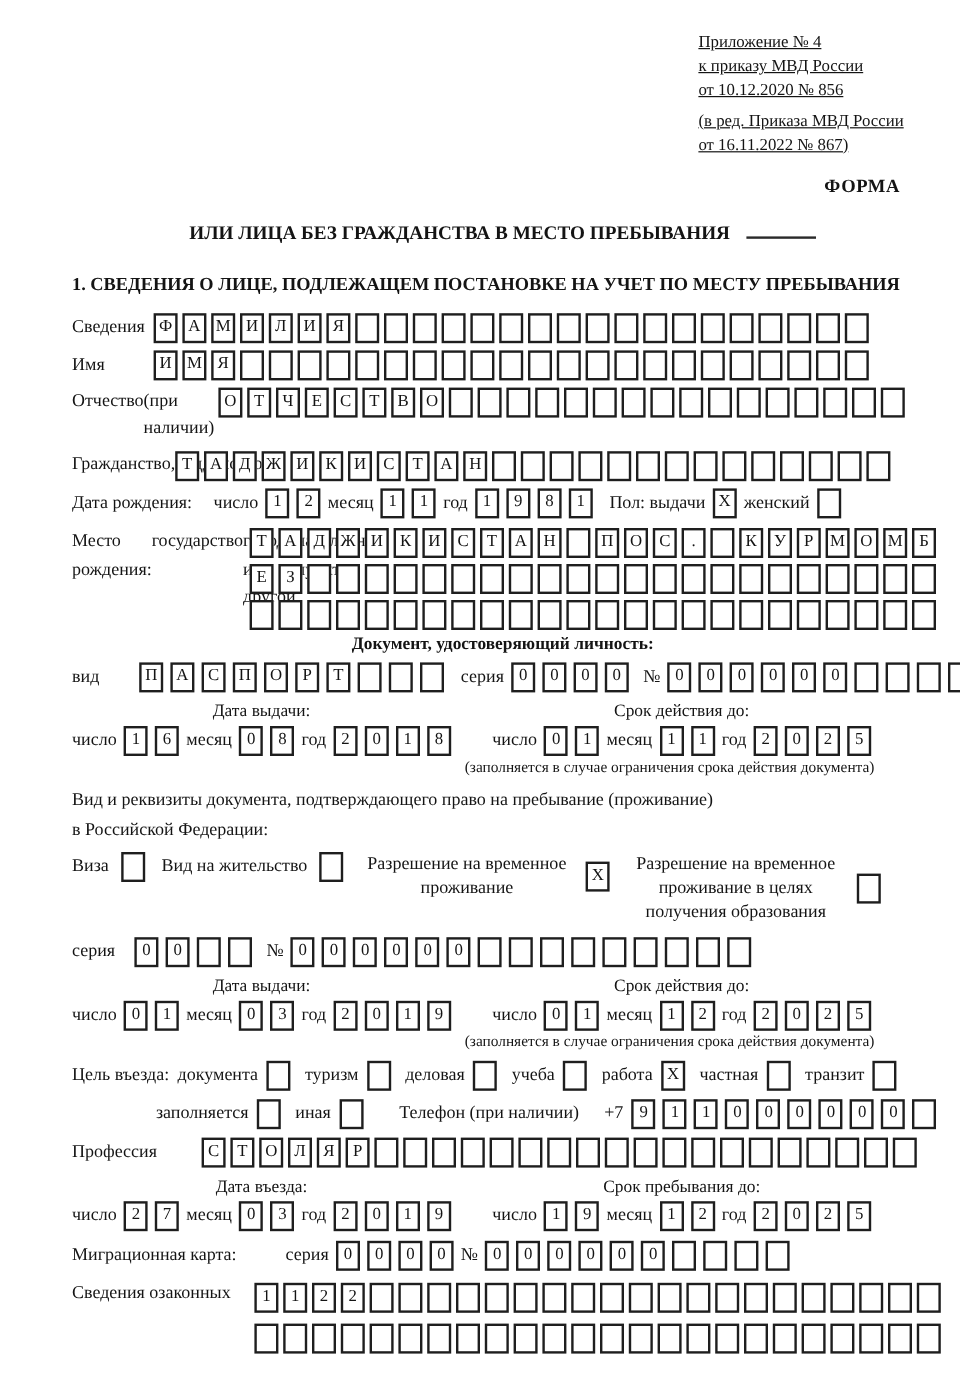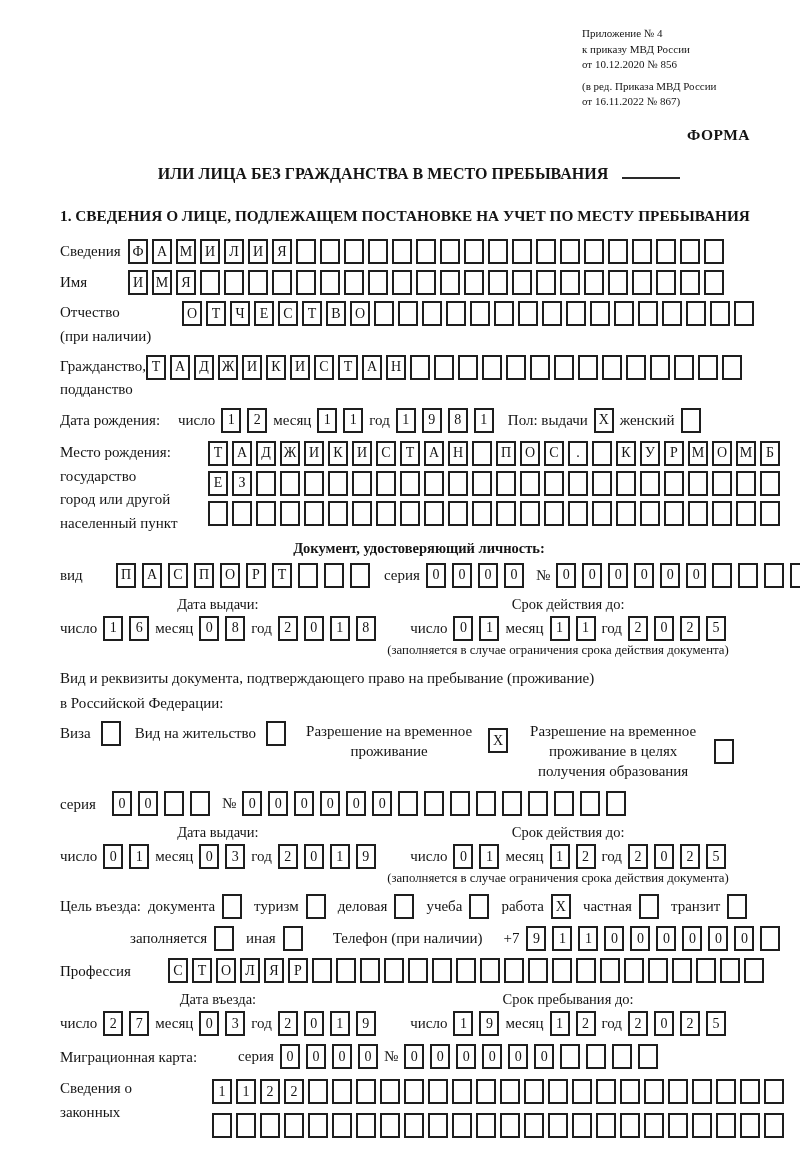--- a/index.html
+++ b/index.html
@@ -2,21 +2,21 @@
 <html><head>
 <meta charset="utf-8">
 <style>
   * { margin:0; padding:0; box-sizing:border-box; }
   html,body { background:#ffffff; }
   .page {
     width:800px; min-height:1163px; margin:0 auto; background:#ffffff;
     font-family:"Liberation Serif","DejaVu Serif",serif; color:#141414;
     padding:26px 22px 20px 60px; overflow:hidden;
   }
-  .appendix { margin-left:auto; width:196px; font-size:11px; line-height:1.42; }
+  .appendix { margin-left:auto; width:196px; font-size:14px; line-height:1.42;text-decoration:underline; }
   .appendix .amend-gap { margin-top:6px; }
   .forma { text-align:right; font-weight:bold; font-size:15.5px; padding-right:28px; margin-top:16px; margin-bottom:18px; letter-spacing:.5px; }
   .title { text-align:center; font-weight:bold; font-size:16px; line-height:1.45; margin-bottom:22px; }
   .title-underline { display:inline-block; width:58px; border-bottom:2px solid #2a2a2a; margin-left:14px; vertical-align:baseline; height:14px; }
   .section-heading { font-weight:bold; font-size:15.3px; margin-bottom:14px; }
   .row { display:flex; align-items:center; margin-bottom:6px; }
   .row.top { align-items:flex-start; }
   .lbl { font-size:15px; flex:none; line-height:1.5; }
   .w68 { width:68px; } .w120 { width:122px; } .w86 { width:86px; } .w145 { width:148px; } .w150 { width:152px; }
   .cells { display:flex; gap:4px; flex:none; }
@@ -42,21 +42,21 @@
   .opt { display:flex; align-items:center; margin-right:14px; }
   .opt .olbl { font-size:15px; line-height:1.35; }
   .opt .olbl.c2 { max-width:178px; text-align:center; }
   .opt .olbl.c3 { max-width:182px; text-align:center; }
   .opt .cells { margin-left:10px; margin-top:0; }
   .purpose-line { display:flex; align-items:center; margin-bottom:7px; flex-wrap:nowrap; }
   .purpose-line .plbl { font-size:15px; margin-right:7px; flex:none; }
   .purpose-line .pbox { margin-right:12px; }
   .indent70 { margin-left:70px; }
   .mb2 { margin-bottom:2px; } .mb8 { margin-bottom:8px; }
-  .label-col { display:flex; flex-direction:column; flex:none; font-size:15px; line-height:1.58; }
+  .label-col { display:flex; flex-direction:row; flex:none; font-size:15px; line-height:1.58; }
 </style>
 </head>
 <body>
 
 <div class="page">
 
   <div class="appendix">
     <div>Приложение № 4</div>
     <div>к приказу МВД России</div>
     <div>от 10.12.2020 № 856</div>

